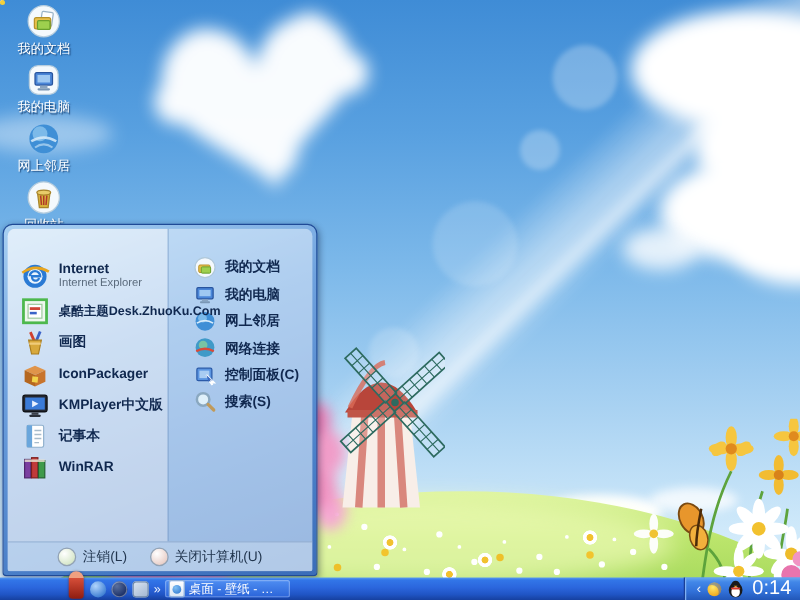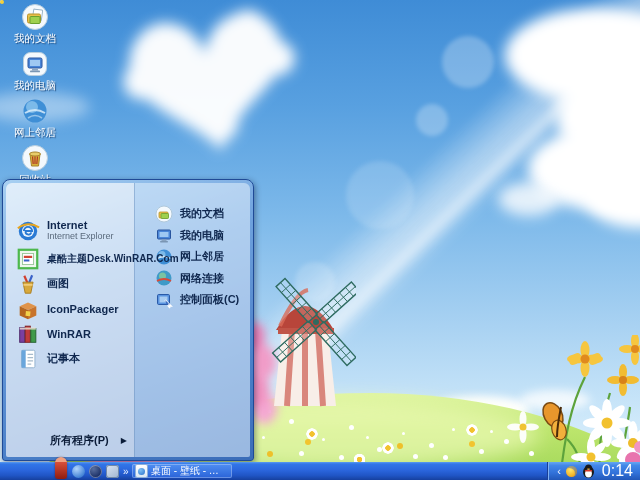--- a/index.html
+++ b/index.html
@@ -37,21 +37,21 @@
   .dicon svg{width:28px;height:28px;}
   .dlabel{margin-top:1px;font-size:10.5px;color:#fff;text-shadow:1px 1px 1px rgba(20,60,110,.9);white-space:nowrap;}
 
   
   .start-menu{position:absolute;left:2px;top:179px;width:252px;height:282px;box-sizing:border-box;padding:3px;
     border-radius:8px 8px 3px 3px;border:1px solid #1f4a96;
     background:linear-gradient(160deg,#a8d0f2 0%,#6fa2de 35%,#4a7fc8 75%,#3a6cb8 100%);
     box-shadow:1px 2px 6px rgba(0,10,40,.45);}
   .menu-inner{height:100%;border-radius:6px 6px 2px 2px;overflow:hidden;display:flex;flex-direction:column;background:rgba(255,255,255,.22);}
   .menu-cols{flex:1;display:flex;min-height:0;}
-  .col-left{width:128px;background:rgba(255,255,255,.55);padding-top:32px;display:flex;flex-direction:column;position:relative;z-index:2;}
+  .col-left{width:128px;background:rgba(255,255,255,.55);padding-top:22px;display:flex;flex-direction:column;position:relative;z-index:2;}
   .col-right{flex:1;background:rgba(212,232,250,.48);border-left:1px solid rgba(110,145,190,.5);padding-top:20px;}
   .li{display:flex;align-items:center;gap:7px;height:25px;padding-left:10px;white-space:nowrap;cursor:default;}
   .li.first{height:31px;}
   .li svg{width:24px;height:24px;flex:0 0 24px;}
   .li .t1{font-size:11px;font-weight:bold;color:#10284f;}
   .li .t1.small{font-size:10px;}
   .li .twrap{display:flex;flex-direction:column;line-height:1.05;}
   .li .t2{font-size:9px;color:#5a6a7c;}
   .ap{margin-top:auto;display:flex;align-items:center;padding:4px 0 9px 44px;font-size:11px;font-weight:bold;color:#0b1c38;cursor:default;}
   .ap .arr{margin-left:12px;font-size:8px;color:#0b1c38;}
@@ -354,21 +354,21 @@
               <span class="t2">Internet Explorer</span>
             </span>
           </div>
           <div class="li">
             <svg viewBox="0 0 26 26">
               <rect x="3" y="3" width="20" height="20" fill="#eef8ee" stroke="#4db84d" stroke-width="2.4"></rect>
               <rect x="7" y="7" width="12" height="12" fill="#ffffff" stroke="#9ac89a"></rect>
               <rect x="8.5" y="9.5" width="9" height="2.4" fill="#d04434"></rect>
               <rect x="8.5" y="13.5" width="6" height="2.2" fill="#3a64c8"></rect>
             </svg>
-            <span class="t1 small">桌酷主题Desk.WinRAR.Com</span>
+            <span class="t1 small">桌酷主题Desk.ZhuoKu.Com</span>
           </div>
           <div class="li">
             <svg viewBox="0 0 26 26">
               <path d="M9,4 L12.5,12" stroke="#d04030" stroke-width="2.4"></path>
               <path d="M17.5,3.5 L14,12" stroke="#3a62c8" stroke-width="2.4"></path>
               <path d="M7.5,11 L18.5,11 L16,23 L10,23 Z" fill="#d8a93c" stroke="#a87c1e"></path>
               <path d="M8,14 L18,14" stroke="#f0cc7a" stroke-width="2"></path>
             </svg>
             <span class="t1">画图</span>
           </div>
@@ -376,38 +376,44 @@
             <svg viewBox="0 0 26 26">
               <path d="M4,10 L13,6 L22,10 L13,14 Z" fill="#e0944a"></path>
               <path d="M4,10 L4,20 L13,24 L13,14 Z" fill="#b5671f"></path>
               <path d="M22,10 L22,20 L13,24 L13,14 Z" fill="#c8742c"></path>
               <rect x="10.5" y="15.5" width="5" height="5" fill="#f2d24a" transform="rotate(6 13 18)"></rect>
             </svg>
             <span class="t1">IconPackager</span>
           </div>
           <div class="li">
             <svg viewBox="0 0 26 26">
+              <rect x="2.5" y="4.5" width="21" height="14.5" rx="2" fill="#23272f" stroke="#0c0e12"></rect>
+              <rect x="4.5" y="6.5" width="17" height="10.5" fill="#3a7bd8"></rect>
+              <path d="M10.5,9 L16,12 L10.5,15 Z" fill="#eaf2ff"></path>
+              <rect x="10" y="19.5" width="6" height="2" fill="#3a3f48"></rect>
+                <rect x="8" y="21.5" width="10" height="1.8" rx=".9" fill="#2a2f38"></rect>
+            </svg>
+            <span class="t1">KMPlayer中文版</span>
+          </div>
+          <div class="li">
+            <svg viewBox="0 0 26 26">
+              <rect x="6" y="3.5" width="14.5" height="19" rx="1.5" fill="#ffffff" stroke="#8fb0cc"></rect>
+              <rect x="6" y="3.5" width="4.5" height="19" fill="#6aa6dc"></rect>
+              <path d="M12.5,8 H18.5 M12.5,11.5 H18.5 M12.5,15 H18.5 M12.5,18.5 H16.5" stroke="#a8bccc" stroke-width="1.2"></path>
+            </svg>
+            <span class="t1">记事本</span>
+          </div>
+          <div class="li">
+            <svg viewBox="0 0 26 26">
               <rect x="4" y="6" width="5.5" height="16" fill="#7a3fa0" stroke="#4c2468"></rect>
               <rect x="10" y="4.5" width="5.5" height="17.5" fill="#c03a3a" stroke="#7c1e1e"></rect>
               <rect x="16" y="7" width="5.5" height="15" fill="#3f9a4a" stroke="#246030"></rect>
               <rect x="4" y="6" width="17.5" height="2.2" fill="#e8e0d0" opacity=".85"></rect>
             </svg>
             <span class="t1">WinRAR</span>
-          </div>
-          <div class="li">
-            <svg viewBox="0 0 26 26">
-              <rect x="6" y="3.5" width="14.5" height="19" rx="1.5" fill="#ffffff" stroke="#8fb0cc"></rect>
-              <rect x="6" y="3.5" width="4.5" height="19" fill="#6aa6dc"></rect>
-              <path d="M12.5,8 H18.5 M12.5,11.5 H18.5 M12.5,15 H18.5 M12.5,18.5 H16.5" stroke="#a8bccc" stroke-width="1.2"></path>
-            </svg>
-            <span class="t1">记事本</span>
-          </div>
-          <div class="ap">
-            <span>所有程序(P)</span>
-            <span class="arr">▶</span>
           </div>
         </div>
 
         <div class="col-right">
           <div class="ri">
             <svg viewBox="0 0 18 18">
               <circle cx="9" cy="9" r="8" fill="#f4f9fd" stroke="#b0c8da"></circle>
               <rect x="4" y="7" width="9" height="6" rx="1" fill="#e8c04a" stroke="#b8922a" stroke-width=".8"></rect>
               <rect x="6" y="8.5" width="7.5" height="5" rx=".8" fill="#9ed04e" stroke="#6aa02e" stroke-width=".8"></rect>
             </svg>
@@ -440,23 +446,40 @@
           </div>
           <div class="ri">
             <svg viewBox="0 0 18 18">
               <rect x="2.5" y="3.5" width="12" height="10" rx="1.2" fill="#5a94e0" stroke="#2a5aa8"></rect>
               <rect x="4.5" y="5.5" width="8" height="6" fill="#a8ccf2"></rect>
               <path d="M10,9 L16,15 L13.5,15 L15,17" stroke="#ffffff" stroke-width="1.6" fill="none"></path>
               <path d="M10,9 L12,14.5 L13,12.5 L15.5,14" fill="#3a6ac0"></path>
             </svg>
             <span>控制面板(C)</span>
           </div>
+          <div class="ri">
+            <svg viewBox="0 0 18 18">
+              <circle cx="7.5" cy="7.5" r="5" fill="#dff0fa" stroke="#8aa8c0" stroke-width="2"></circle>
+              <path d="M11.5,11.5 L16,16" stroke="#c09a5a" stroke-width="2.6" stroke-linecap="round"></path>
+            </svg>
+            <span>搜索(S)</span>
+          </div>
         </div>
       </div>
 
+      <div class="menu-footer">
+        <div class="fbtn">
+          <span class="fcirc" style="background:radial-gradient(circle at 35% 30%,#ffffff,#d8e8cc 70%,#b4ccaa);"></span>
+          <span>注销(L)</span>
+        </div>
+        <div class="fbtn">
+          <span class="fcirc" style="background:radial-gradient(circle at 35% 30%,#ffffff,#ead2cc 70%,#d0b0aa);"></span>
+          <span>关闭计算机(U)</span>
+        </div>
+      </div>
     </div>
   </div>
 
   <div class="taskbar">
     <div class="start-char"></div>
     <div class="ql">
       <span class="qlc ql1"></span>
       <span class="qlc ql2"></span>
       <span class="qlc ql3"></span>
       <span class="chev">»</span>

